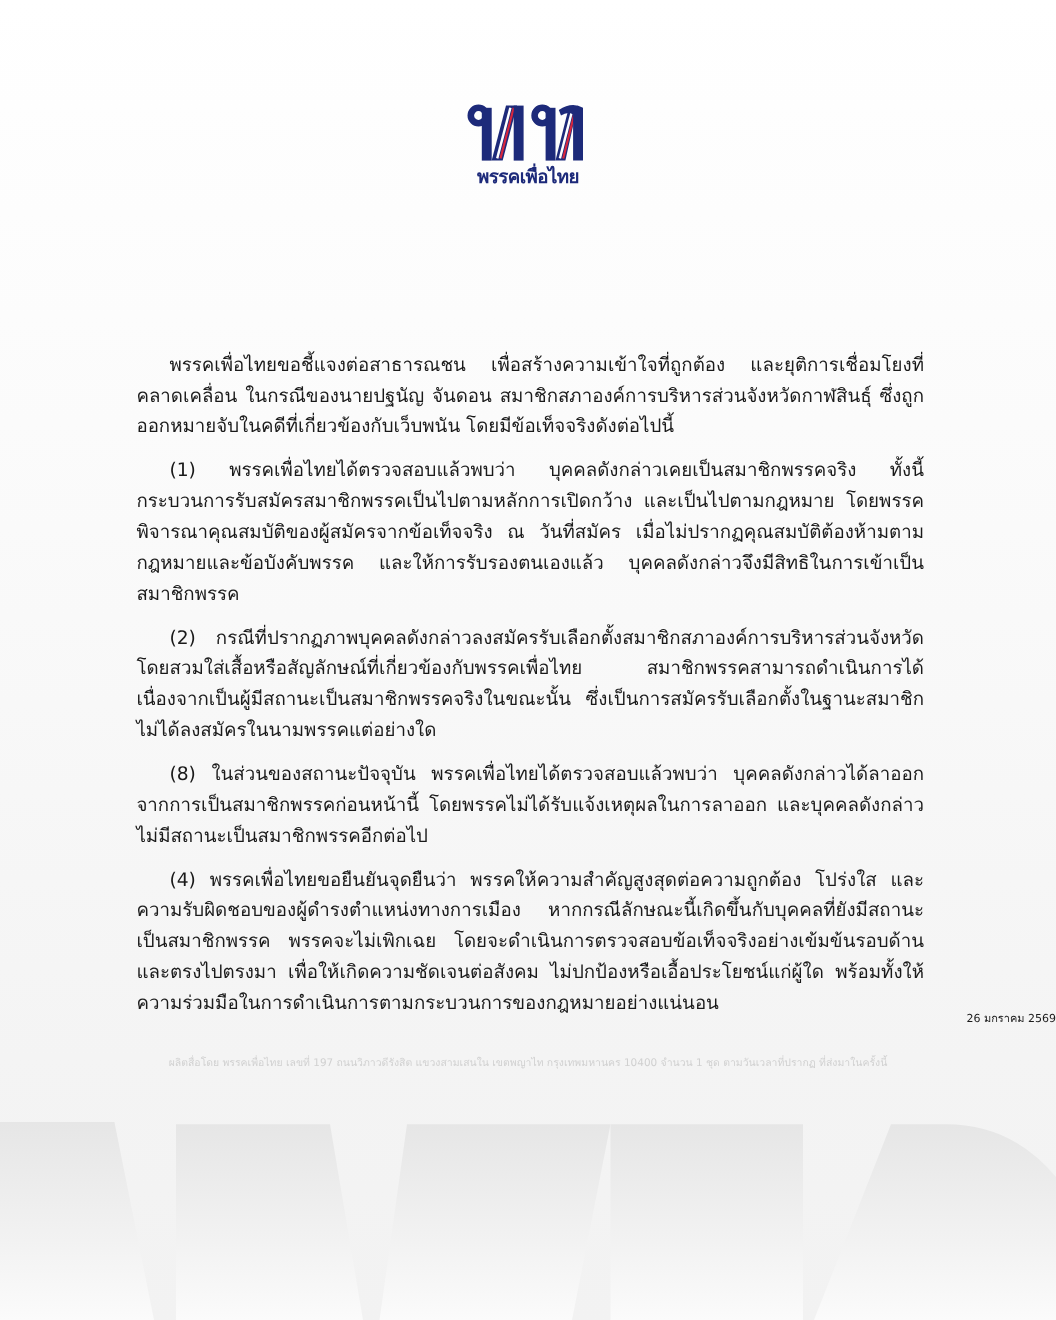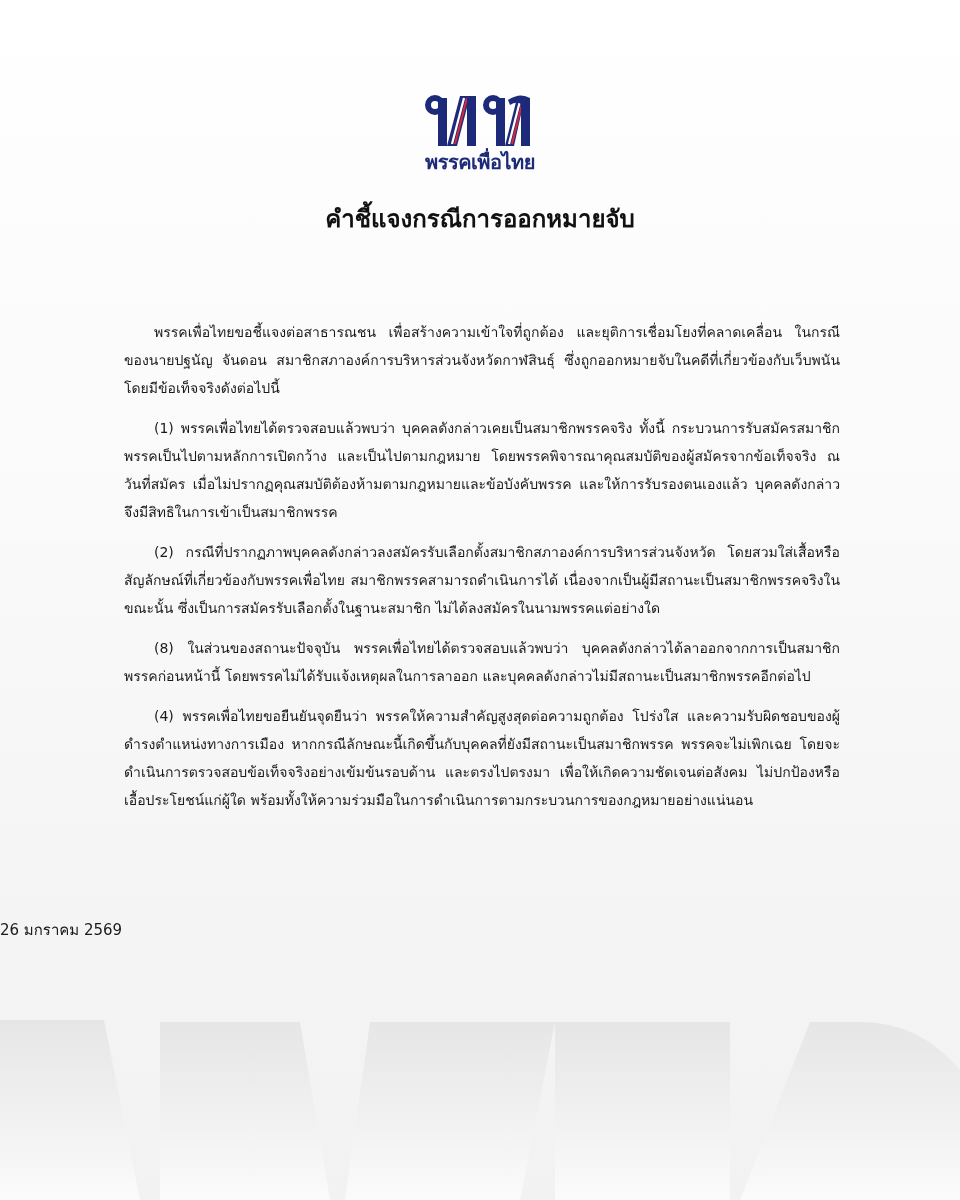--- a/index.html
+++ b/index.html
@@ -13,41 +13,41 @@
     .page { position: relative; width: 960px; height: 1200px; }
 
     
     .logo {
       position: absolute; left: 424px; top: 92px; width: 112px; height: 80px;
     }
     .logo svg { display: block; }
     .logo-text {
       position: absolute; left: 0; top: 54px; width: 112px; text-align: center;
       font-family: "DejaVu Sans", sans-serif; font-weight: bold;
-      font-size: 20px; color: #1d2a7a; letter-spacing: -0.5px; white-space: nowrap;
+      font-size: 17px; color: #1d2a7a; letter-spacing: -0.5px; white-space: nowrap;
     }
 
     
     .title {
       position: absolute; left: 0; top: 198px; width: 960px; text-align: center;
       font-family: "DejaVu Sans", sans-serif; font-weight: bold; color: #111;
       font-size: 24px; line-height: 42px;
     }
 
     
     .content {
       position: absolute; left: 124px; top: 318px; width: 716px;
-      font-size: 14px; line-height: 28px; color: #1a1a1a;
+      font-size: 17px; line-height: 28px; color: #1a1a1a;
       font-family: "DejaVu Sans", sans-serif;
     }
     .para { text-indent: 30px; text-align: justify; margin-bottom: 12px; }
 
     .date {
-      position: absolute; left: 0; top: 918px; width: 960px; text-align: left;
-      font-size: 15px; color: #1a1a1a;
+      position: absolute; left: 0; top: 918px; width: 960px; text-align: right;
+      font-size: 10px; color: #1a1a1a;
     }
     .footer-note {
       position: absolute; left: 0; top: 958px; width: 960px; text-align: center;
       font-size: 9.5px; color: #d0d0d0; white-space: nowrap;
     }
 
     
     .watermark {
       position: absolute; left: 0; top: 1020px; width: 960px; height: 180px; overflow: hidden;
     }
@@ -72,32 +72,32 @@
       <rect x="72" y="6" width="9" height="48" fill="#1d2a7a"></rect>
       <polygon points="81,54 92,10 101,4 90,54" fill="#1d2a7a"></polygon>
       <line x1="85" y1="52" x2="96" y2="9" stroke="#ffffff" stroke-width="2.2"></line>
       <line x1="88" y1="52" x2="99" y2="8" stroke="#d7263d" stroke-width="2"></line>
       <path d="M84 8 Q96 0 106 6 L106 54 L97 54 L97 12 Q92 9 86 13 Z" fill="#1d2a7a"></path>
     </svg>
     <div class="logo-text">พรรคเพื่อไทย</div>
   </div>
 
   <h1 class="title">
-    <div>คำชี้แจงกรณีการออกหมายจับ</div>
   </h1>
 
   <div class="content">
     <p class="para">พรรคเพื่อไทยขอชี้แจงต่อสาธารณชน เพื่อสร้างความเข้าใจที่ถูกต้อง และยุติการเชื่อมโยงที่คลาดเคลื่อน ในกรณีของนายปฐนัญ จันดอน สมาชิกสภาองค์การบริหารส่วนจังหวัดกาฬสินธุ์ ซึ่งถูกออกหมายจับในคดีที่เกี่ยวข้องกับเว็บพนัน โดยมีข้อเท็จจริงดังต่อไปนี้</p>
     <p class="para">(1) พรรคเพื่อไทยได้ตรวจสอบแล้วพบว่า บุคคลดังกล่าวเคยเป็นสมาชิกพรรคจริง ทั้งนี้ กระบวนการรับสมัครสมาชิกพรรคเป็นไปตามหลักการเปิดกว้าง และเป็นไปตามกฎหมาย โดยพรรคพิจารณาคุณสมบัติของผู้สมัครจากข้อเท็จจริง ณ วันที่สมัคร เมื่อไม่ปรากฏคุณสมบัติต้องห้ามตามกฎหมายและข้อบังคับพรรค และให้การรับรองตนเองแล้ว บุคคลดังกล่าวจึงมีสิทธิในการเข้าเป็นสมาชิกพรรค</p>
     <p class="para">(2) กรณีที่ปรากฏภาพบุคคลดังกล่าวลงสมัครรับเลือกตั้งสมาชิกสภาองค์การบริหารส่วนจังหวัด โดยสวมใส่เสื้อหรือสัญลักษณ์ที่เกี่ยวข้องกับพรรคเพื่อไทย สมาชิกพรรคสามารถดำเนินการได้ เนื่องจากเป็นผู้มีสถานะเป็นสมาชิกพรรคจริงในขณะนั้น ซึ่งเป็นการสมัครรับเลือกตั้งในฐานะสมาชิก ไม่ได้ลงสมัครในนามพรรคแต่อย่างใด</p>
     <p class="para">(8) ในส่วนของสถานะปัจจุบัน พรรคเพื่อไทยได้ตรวจสอบแล้วพบว่า บุคคลดังกล่าวได้ลาออกจากการเป็นสมาชิกพรรคก่อนหน้านี้ โดยพรรคไม่ได้รับแจ้งเหตุผลในการลาออก และบุคคลดังกล่าวไม่มีสถานะเป็นสมาชิกพรรคอีกต่อไป</p>
     <p class="para">(4) พรรคเพื่อไทยขอยืนยันจุดยืนว่า พรรคให้ความสำคัญสูงสุดต่อความถูกต้อง โปร่งใส และความรับผิดชอบของผู้ดำรงตำแหน่งทางการเมือง หากกรณีลักษณะนี้เกิดขึ้นกับบุคคลที่ยังมีสถานะเป็นสมาชิกพรรค พรรคจะไม่เพิกเฉย โดยจะดำเนินการตรวจสอบข้อเท็จจริงอย่างเข้มข้นรอบด้าน และตรงไปตรงมา เพื่อให้เกิดความชัดเจนต่อสังคม ไม่ปกป้องหรือเอื้อประโยชน์แก่ผู้ใด พร้อมทั้งให้ความร่วมมือในการดำเนินการตามกระบวนการของกฎหมายอย่างแน่นอน</p>
   </div>
 
   <div class="date">26 มกราคม 2569</div>
+  <div class="footer-note">ผลิตสื่อโดย พรรคเพื่อไทย เลขที่ 197 ถนนวิภาวดีรังสิต แขวงสามเสนใน เขตพญาไท กรุงเทพมหานคร 10400 จำนวน 1 ชุด ตามวันเวลาที่ปรากฏ ที่ส่งมาในครั้งนี้</div>
 
   <div class="watermark">
     <svg width="960" height="180" viewBox="0 0 960 180">
       <defs>
         <linearGradient id="wm" x1="0" y1="0" x2="0" y2="1">
           <stop offset="0" stop-color="#e6e6e6"></stop>
           <stop offset="0.6" stop-color="#f2f2f2"></stop>
           <stop offset="1" stop-color="#fbfbfb"></stop>
         </linearGradient>
       </defs>

